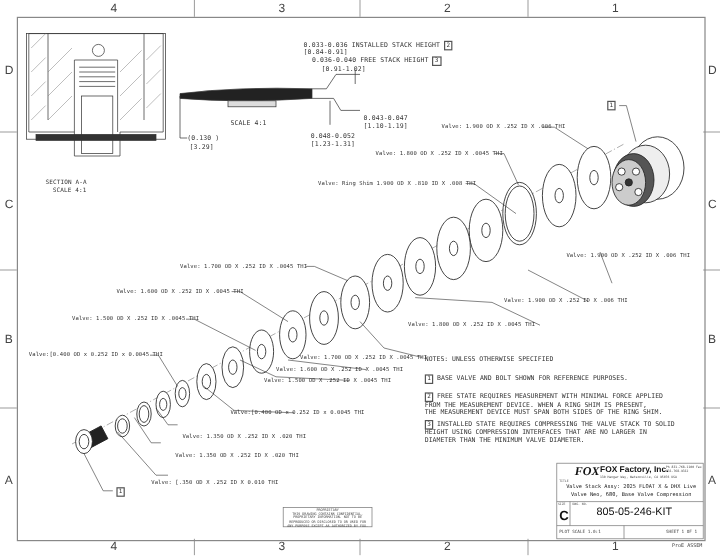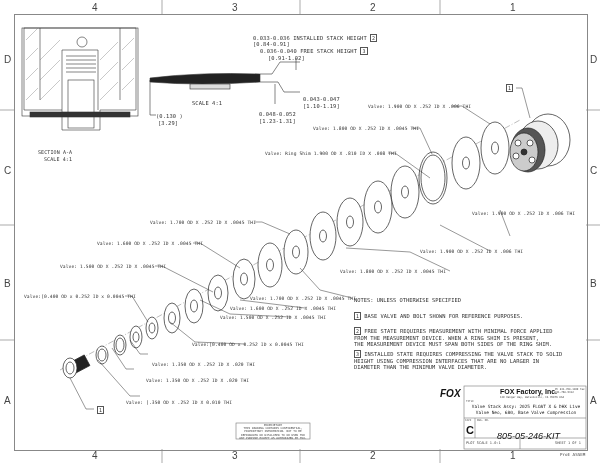--- a/index.html
+++ b/index.html
@@ -230,26 +230,26 @@
 THE MEASUREMENT DEVICE MUST SPAN BOTH SIDES OF THE RING SHIM.</span></div>
 <div class="note" style="left:354px;top:350px;"><span class="box">3</span> <span>INSTALLED STATE REQUIRES COMPRESSING THE VALVE STACK TO SOLID
 HEIGHT USING COMPRESSION INTERFACES THAT ARE NO LARGER IN
 DIAMETER THAN THE MINIMUM VALVE DIAMETER.</span></div>
 
 <div class="abs" style="left:238px;top:424px;width:70px;font-size:2.8px;line-height:3.2px;text-align:center;color:#444;">
   <div>PROPRIETARY</div>
   <div>THIS DRAWING CONTAINS CONFIDENTIAL, PROPRIETARY INFORMATION. NOT TO BE REPRODUCED OR DISCLOSED TO OR USED FOR ANY PURPOSE EXCEPT AS AUTHORIZED BY FOX.</div>
 </div>
 
-<div class="abs" style="left:440px;top:388px;font-family:Liberation Sans, sans-serif;font-weight:bold;font-style:italic;font-size:10px;color:#111;">FOX</div>
+<div class="abs" style="left:479px;top:388px;font-family:Liberation Serif, serif;font-weight:bold;font-style:italic;font-size:10px;color:#111;">FOX</div>
 <div class="abs" style="left:500px;top:388px;font-family:'Liberation Sans',sans-serif;font-weight:bold;font-size:7px;color:#111;">FOX Factory, Inc.</div>
 <div class="abs" style="left:500px;top:396px;font-size:2.6px;color:#444;">130 Hangar Way, Watsonville, CA 95076 USA</div>
 <div class="abs" style="left:555px;top:388px;width:30px;font-size:2.6px;color:#444;white-space:normal;">Ph 831-768-1100  Fax 831-768-9312</div>
 <div class="abs" style="left:466px;top:400px;font-size:2.6px;color:#555;">TITLE</div>
 <div class="abs" style="left:468px;top:404px;width:116px;text-align:center;font-size:4.4px;color:#222;">Valve Stack Assy: 2025 FLOAT X &amp; DHX Live</div>
 <div class="abs" style="left:468px;top:410px;width:116px;text-align:center;font-size:4.4px;color:#222;">Valve Neo, 680, Base Valve Compression</div>
 <div class="abs" style="left:465px;top:419px;font-size:2.6px;color:#555;">SIZE</div>
 <div class="abs" style="left:466px;top:424px;font-family:'Liberation Sans',sans-serif;font-weight:bold;font-size:11px;color:#111;">C</div>
 <div class="abs" style="left:477px;top:419px;font-size:2.6px;color:#555;">DWG. NO.</div>
-<div class="abs" style="left:497px;top:431px;font-family:'Liberation Sans',sans-serif;font-size:9px;color:#111;font-style:italic;">805-05-246-KIT</div>
+<div class="abs" style="left:497px;top:421px;font-family:'Liberation Sans',sans-serif;font-size:9px;color:#111;">805-05-246-KIT</div>
 <div class="abs" style="left:466px;top:441px;font-size:3.6px;color:#444;">PLOT SCALE 1.0:1</div>
 <div class="abs" style="left:555px;top:441px;font-size:3.6px;color:#444;">SHEET 1 OF 1</div>
 <div class="abs" style="left:560px;top:452px;font-size:4.2px;color:#444;">ProE ASSEM</div>
 
 </body></html>

